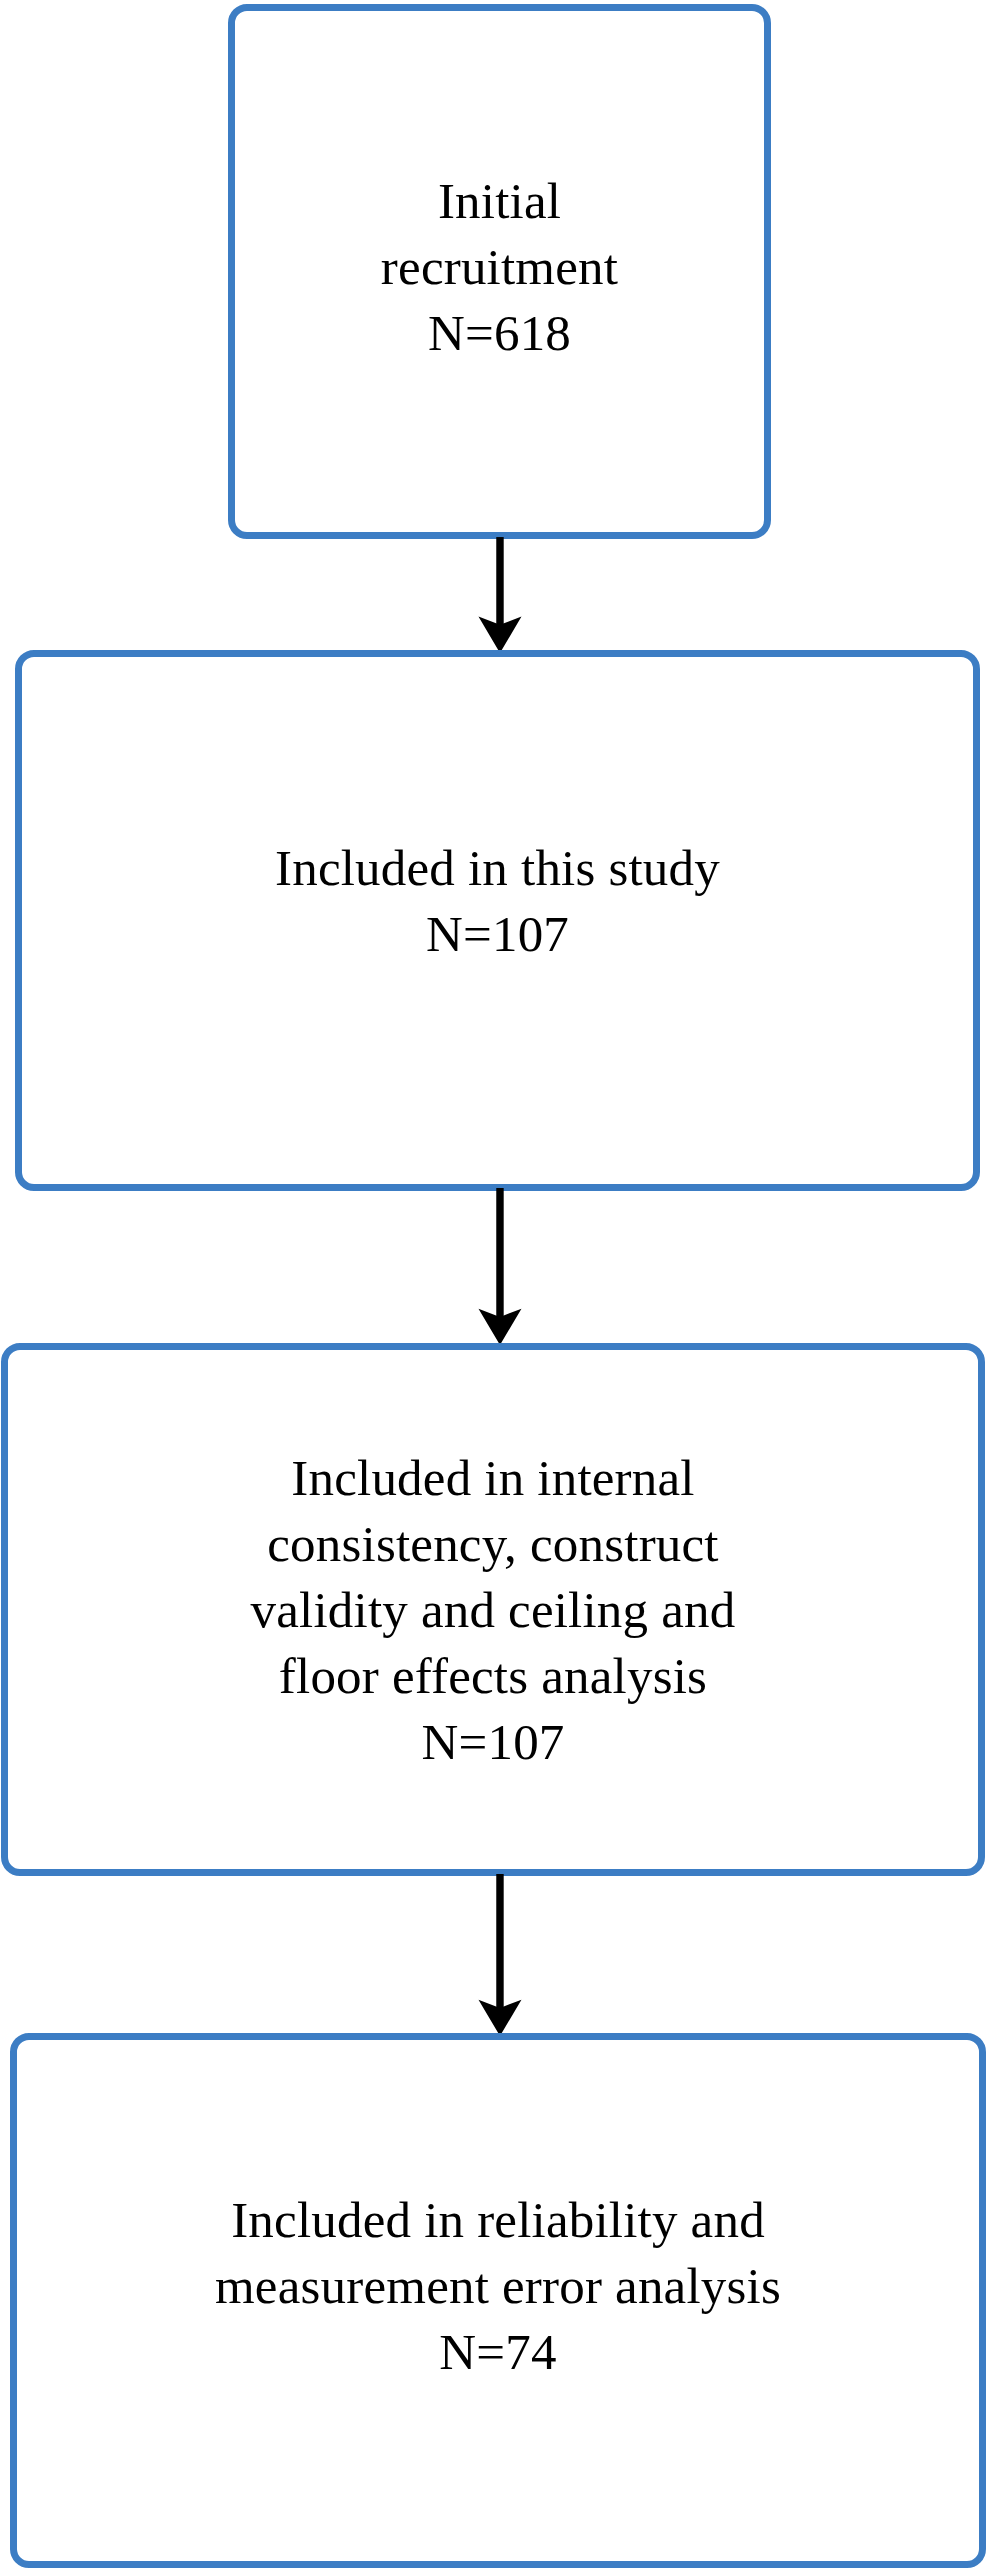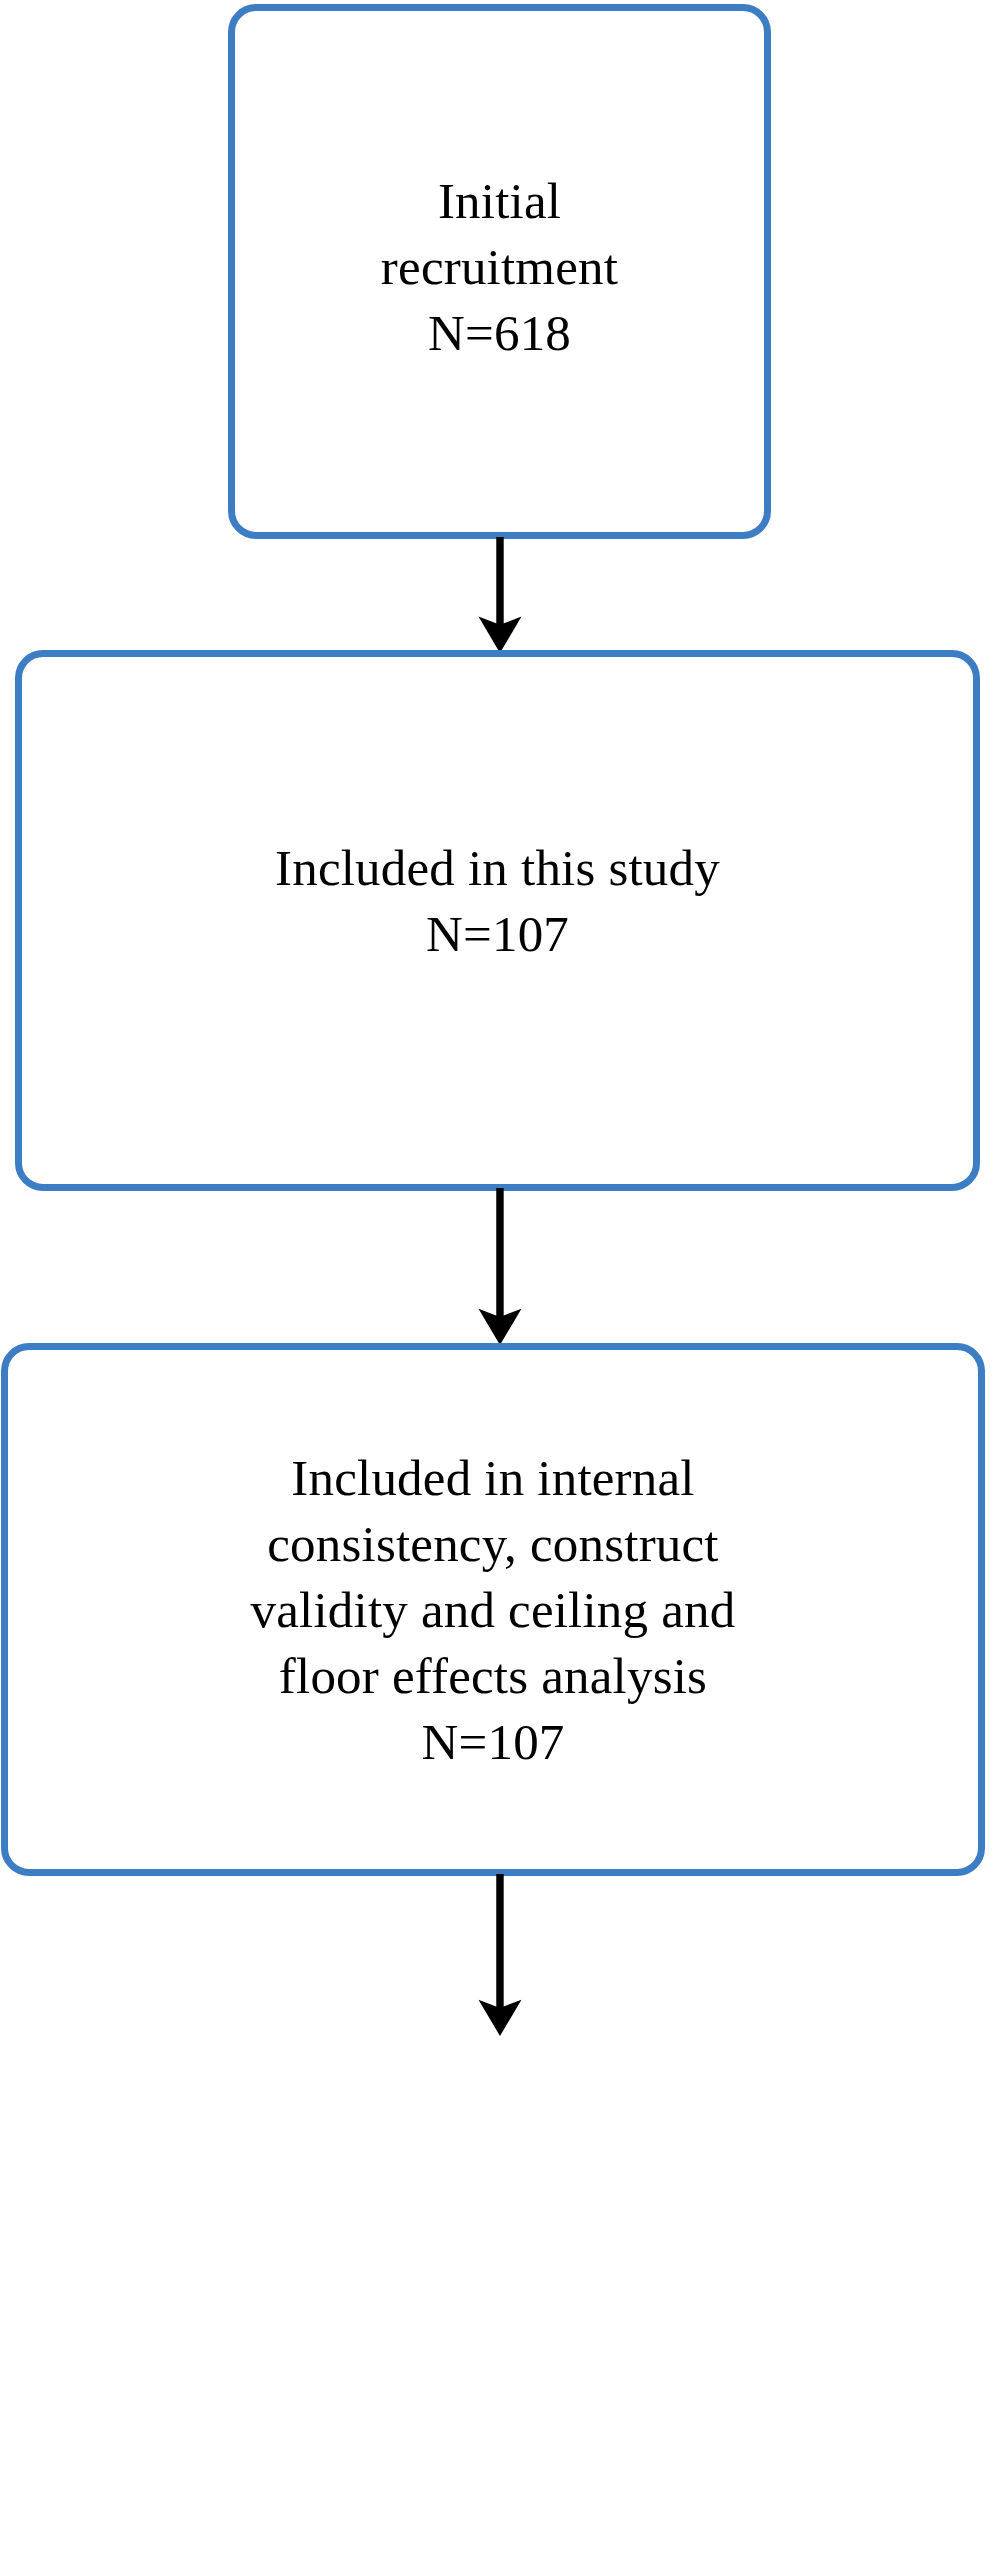--- a/index.html
+++ b/index.html
@@ -19,21 +19,21 @@
   }
 
   
   .flow-box {
     position: absolute;
     box-sizing: border-box;
     background: #ffffff;
     border-style: solid;
     border-color: #3C7DC4;
     border-width: 7.5px;
-    border-radius: 28px;
+    border-radius: 19px;
     display: flex;
     align-items: center;
     justify-content: center;
     text-align: center;
   }
 
   .box-text {
     display: block;
     width: 100%;
     color: #000000;
@@ -130,15 +130,20 @@
 N=107</span>
   </div>
 
   <div class="connector" id="connector-3">
     <svg width="995" height="162" viewBox="0 0 1202 196" xmlns="http://www.w3.org/2000/svg">
       <line x1="604" y1="0" x2="604" y2="174" stroke="#000000" stroke-width="9"></line>
       <polygon points="604,196 578,152 604,162 630,152" fill="#000000"></polygon>
     </svg>
   </div>
 
+  <div class="flow-box" id="box-included-reliability">
+    <span class="box-text">Included in reliability and
+measurement error analysis
+N=74</span>
+  </div>
 
 </div>
 
 
 </body></html>

